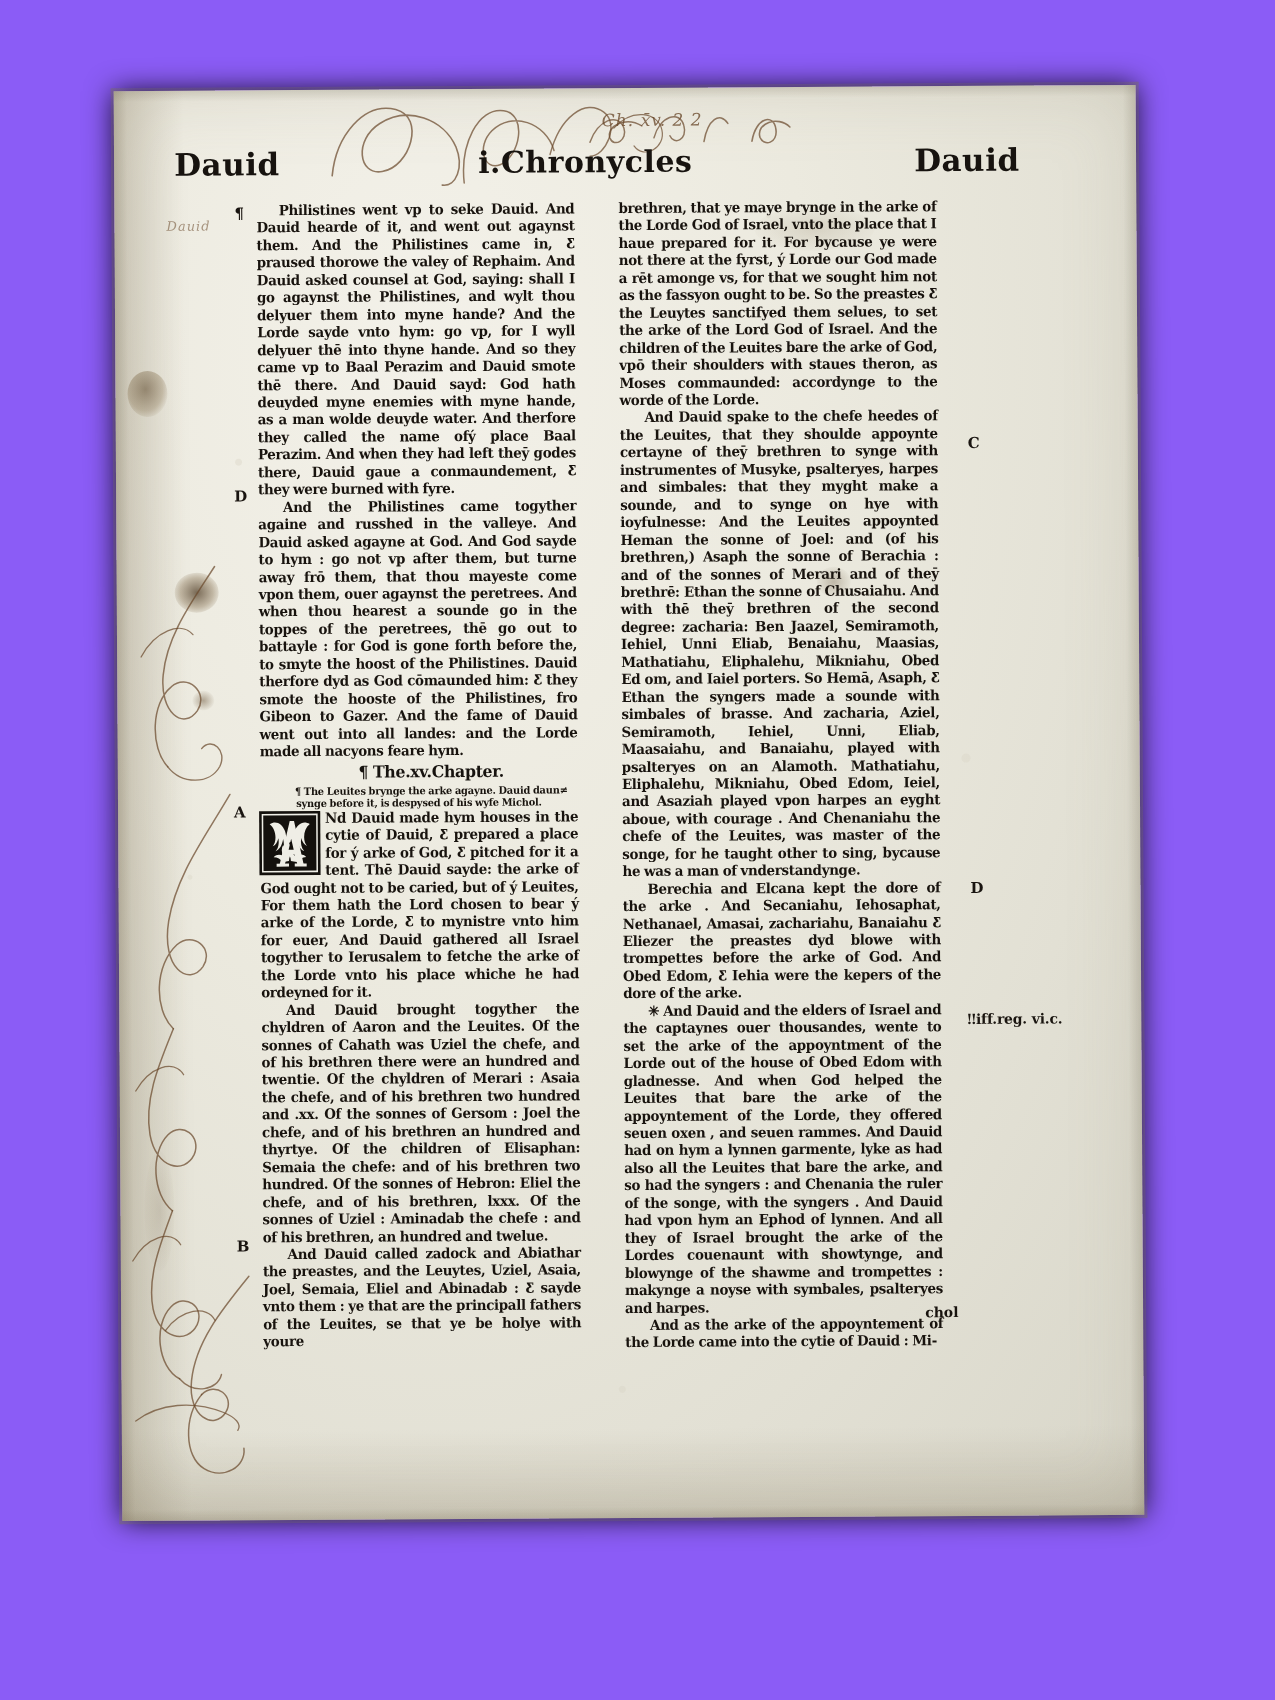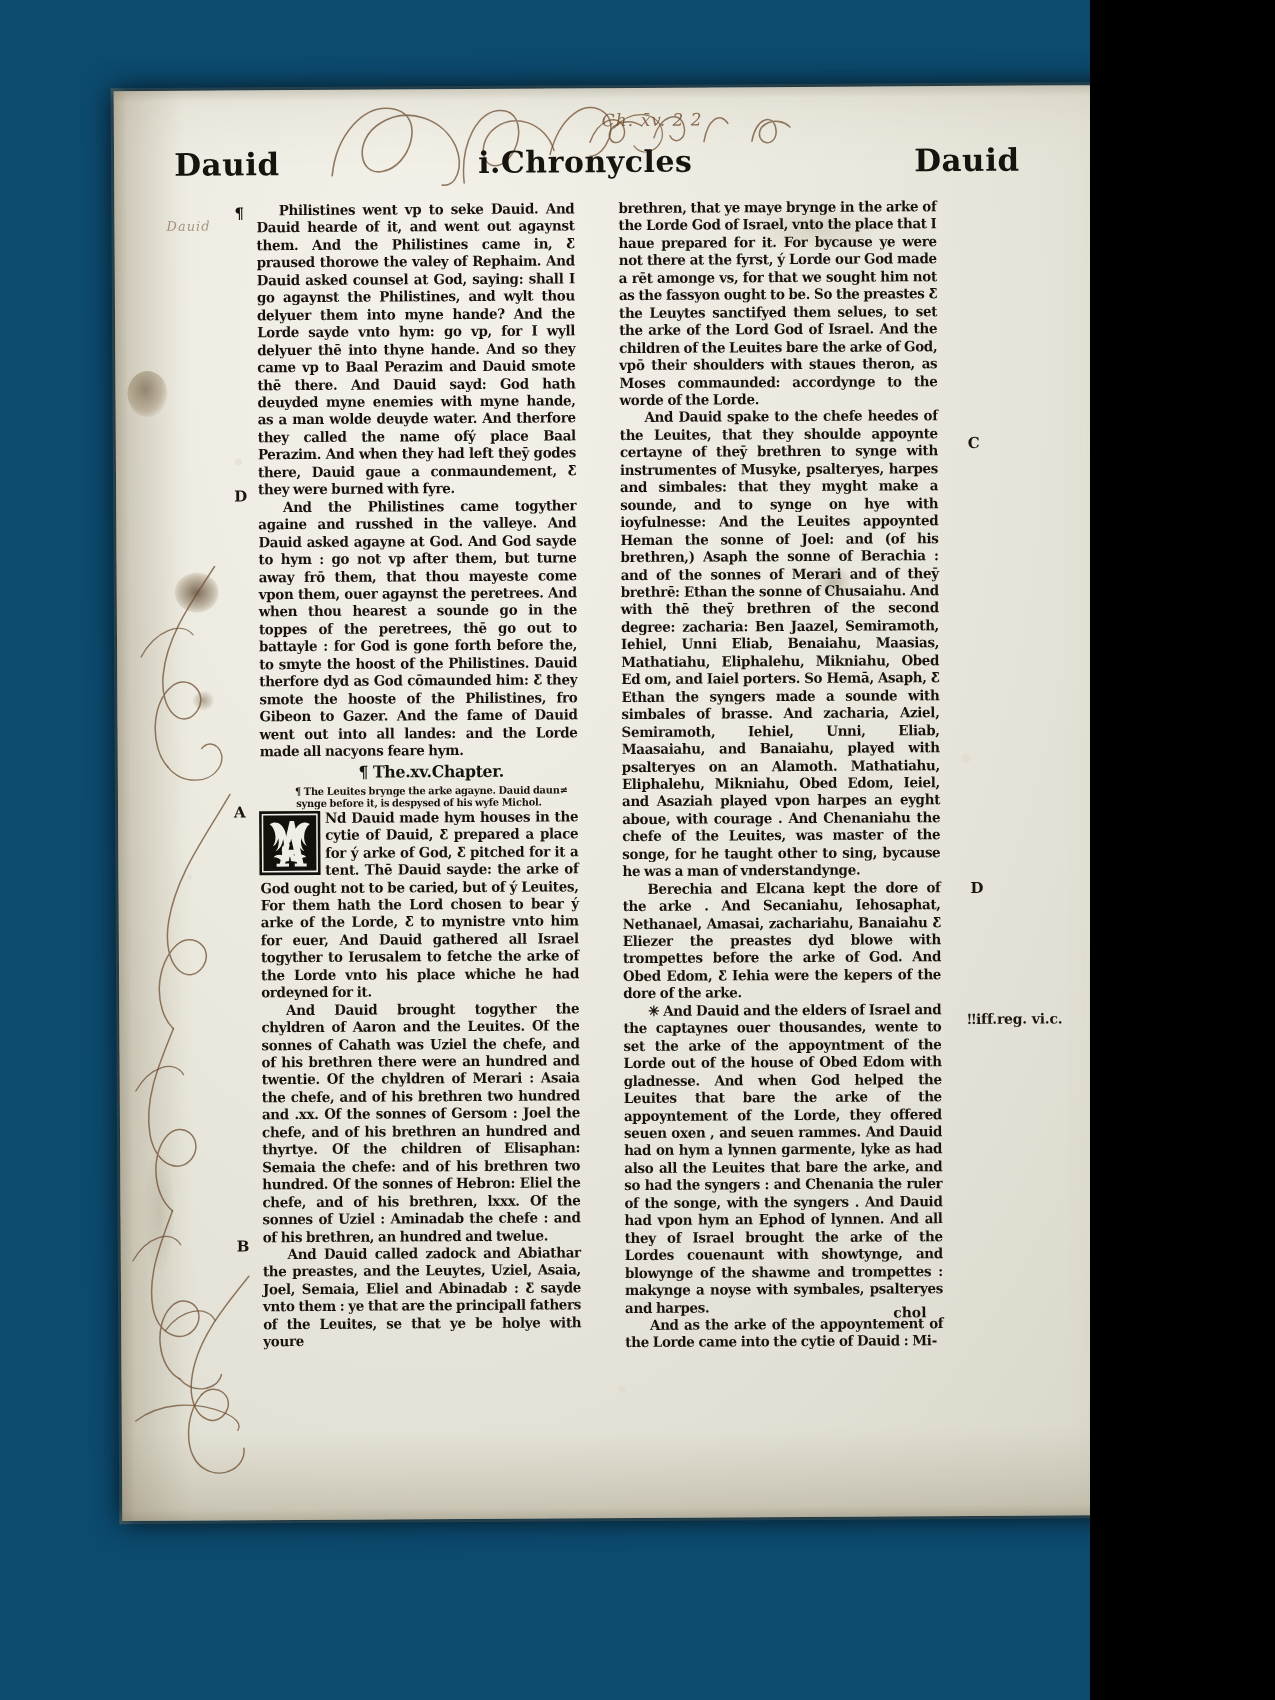--- a/index.html
+++ b/index.html
@@ -1,18 +1,18 @@
 <!DOCTYPE html>
 <html><head>
 <meta charset="utf-8">
 <style>
   html,body{margin:0;padding:0;background:#000;}
   body{width:1275px;height:1700px;overflow:hidden;font-family:"DejaVu Serif",serif;}
 
-  #stage{position:relative;width:1090px;height:1700px;background:#0c4a6e;overflow:hidden;}
+  #stage{position:relative;width:1275px;height:1700px;background:#8b5cf6;overflow:hidden;}
 
   
   #leaf{
     position:absolute;
     left:118px; top:88px; width:1022px; height:1430px;
     background:
       radial-gradient(ellipse at 30% 18%, #f3f1e9 0%, #eceadf 38%, #e2e0d4 72%, #d8d6c9 100%);
     box-shadow:0 0 28px rgba(0,0,0,.85), inset 0 0 70px rgba(150,142,118,.25);
     transform:rotate(-0.35deg);
   }
@@ -250,21 +250,21 @@
 
     <div class="marg" style="left:120px;top:114px;">¶</div>
     <div class="marg" style="left:118px;top:397px;">D</div>
     <div class="marg" style="left:116px;top:713px;">A</div>
     <div class="marg" style="left:116px;top:1147px;">B</div>
     <div class="marg" style="left:852px;top:348px;">C</div>
     <div class="marg" style="left:852px;top:793px;">D</div>
 
     <div class="margref" style="left:848px;top:925px;">‼iff.reg. vi.c.</div>
 
-    <div class="catch goth" style="left:772px;top:1218px;">chol</div>
+    <div class="catch goth" style="left:804px;top:1218px;">chol</div>
 
     <div id="typeblock">
 
       <div class="col" id="colL">
 
         <p class="noind"><span class="pil">&nbsp;&nbsp;&nbsp;</span><span>Philistines went vp to seke Dauid. And Dauid hearde of it, and went out agaynst them. And the Philistines came in, Ƹ praused thorowe the valey of Rephaim. And Dauid asked counsel at God, saying: shall I go agaynst the Philistines, and wylt thou delyuer them into myne hande? And the Lorde sayde vnto hym: go vp, for I wyll delyuer thē into thyne hande. And so they came vp to Baal Perazim and Dauid smote thē there. And Dauid sayd: God hath deuyded myne enemies with myne hande, as a man wolde deuyde water. And therfore they called the name ofý place Baal Perazim. And when they had left theȳ godes there, Dauid gaue a conmaundement, Ƹ they were burned with fyre.</span></p>
 
         <p>And the Philistines came togyther againe and russhed in the valleye. And Dauid asked agayne at God. And God sayde to hym : go not vp after them, but turne away frō them, that thou mayeste come vpon them, ouer agaynst the peretrees. And when thou hearest a sounde go in the toppes of the peretrees, thē go out to battayle : for God is gone forth before the, to smyte the hoost of the Philistines. Dauid therfore dyd as God cōmaunded him: Ƹ they smote the hooste of the Philistines, fro Gibeon to Gazer.   And the fame of Dauid went out into all landes: and the Lorde made all nacyons feare hym.</p>
 
         <p class="chapline goth">¶ The.xv.Chapter.</p>

